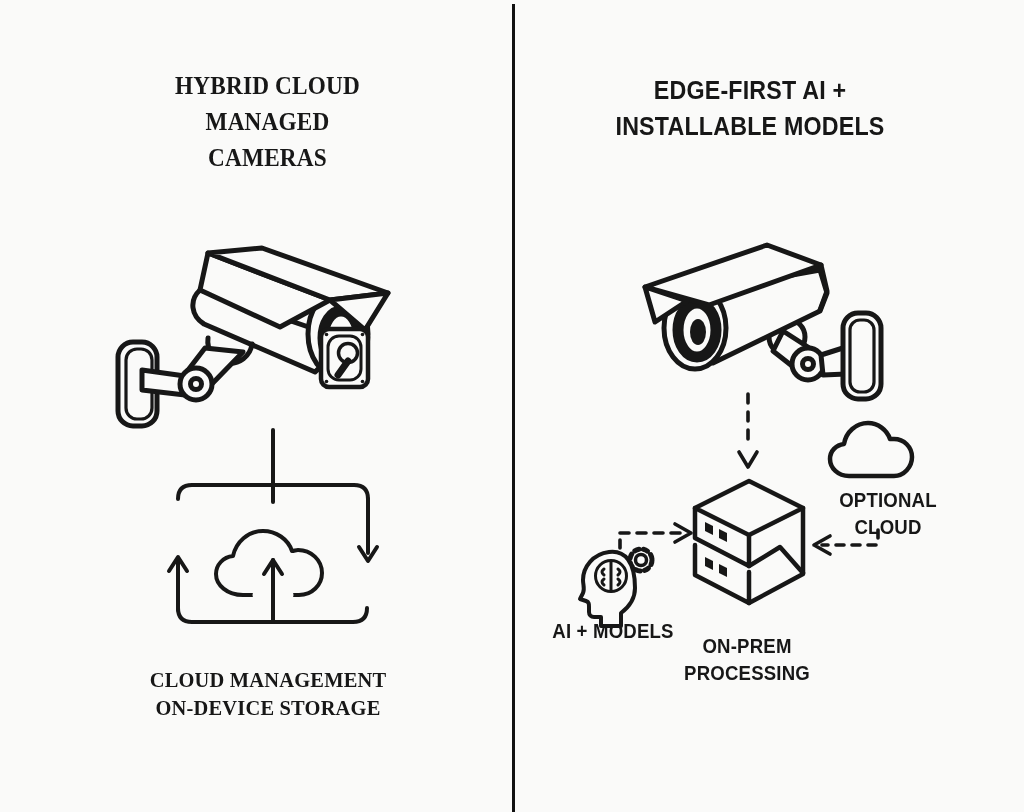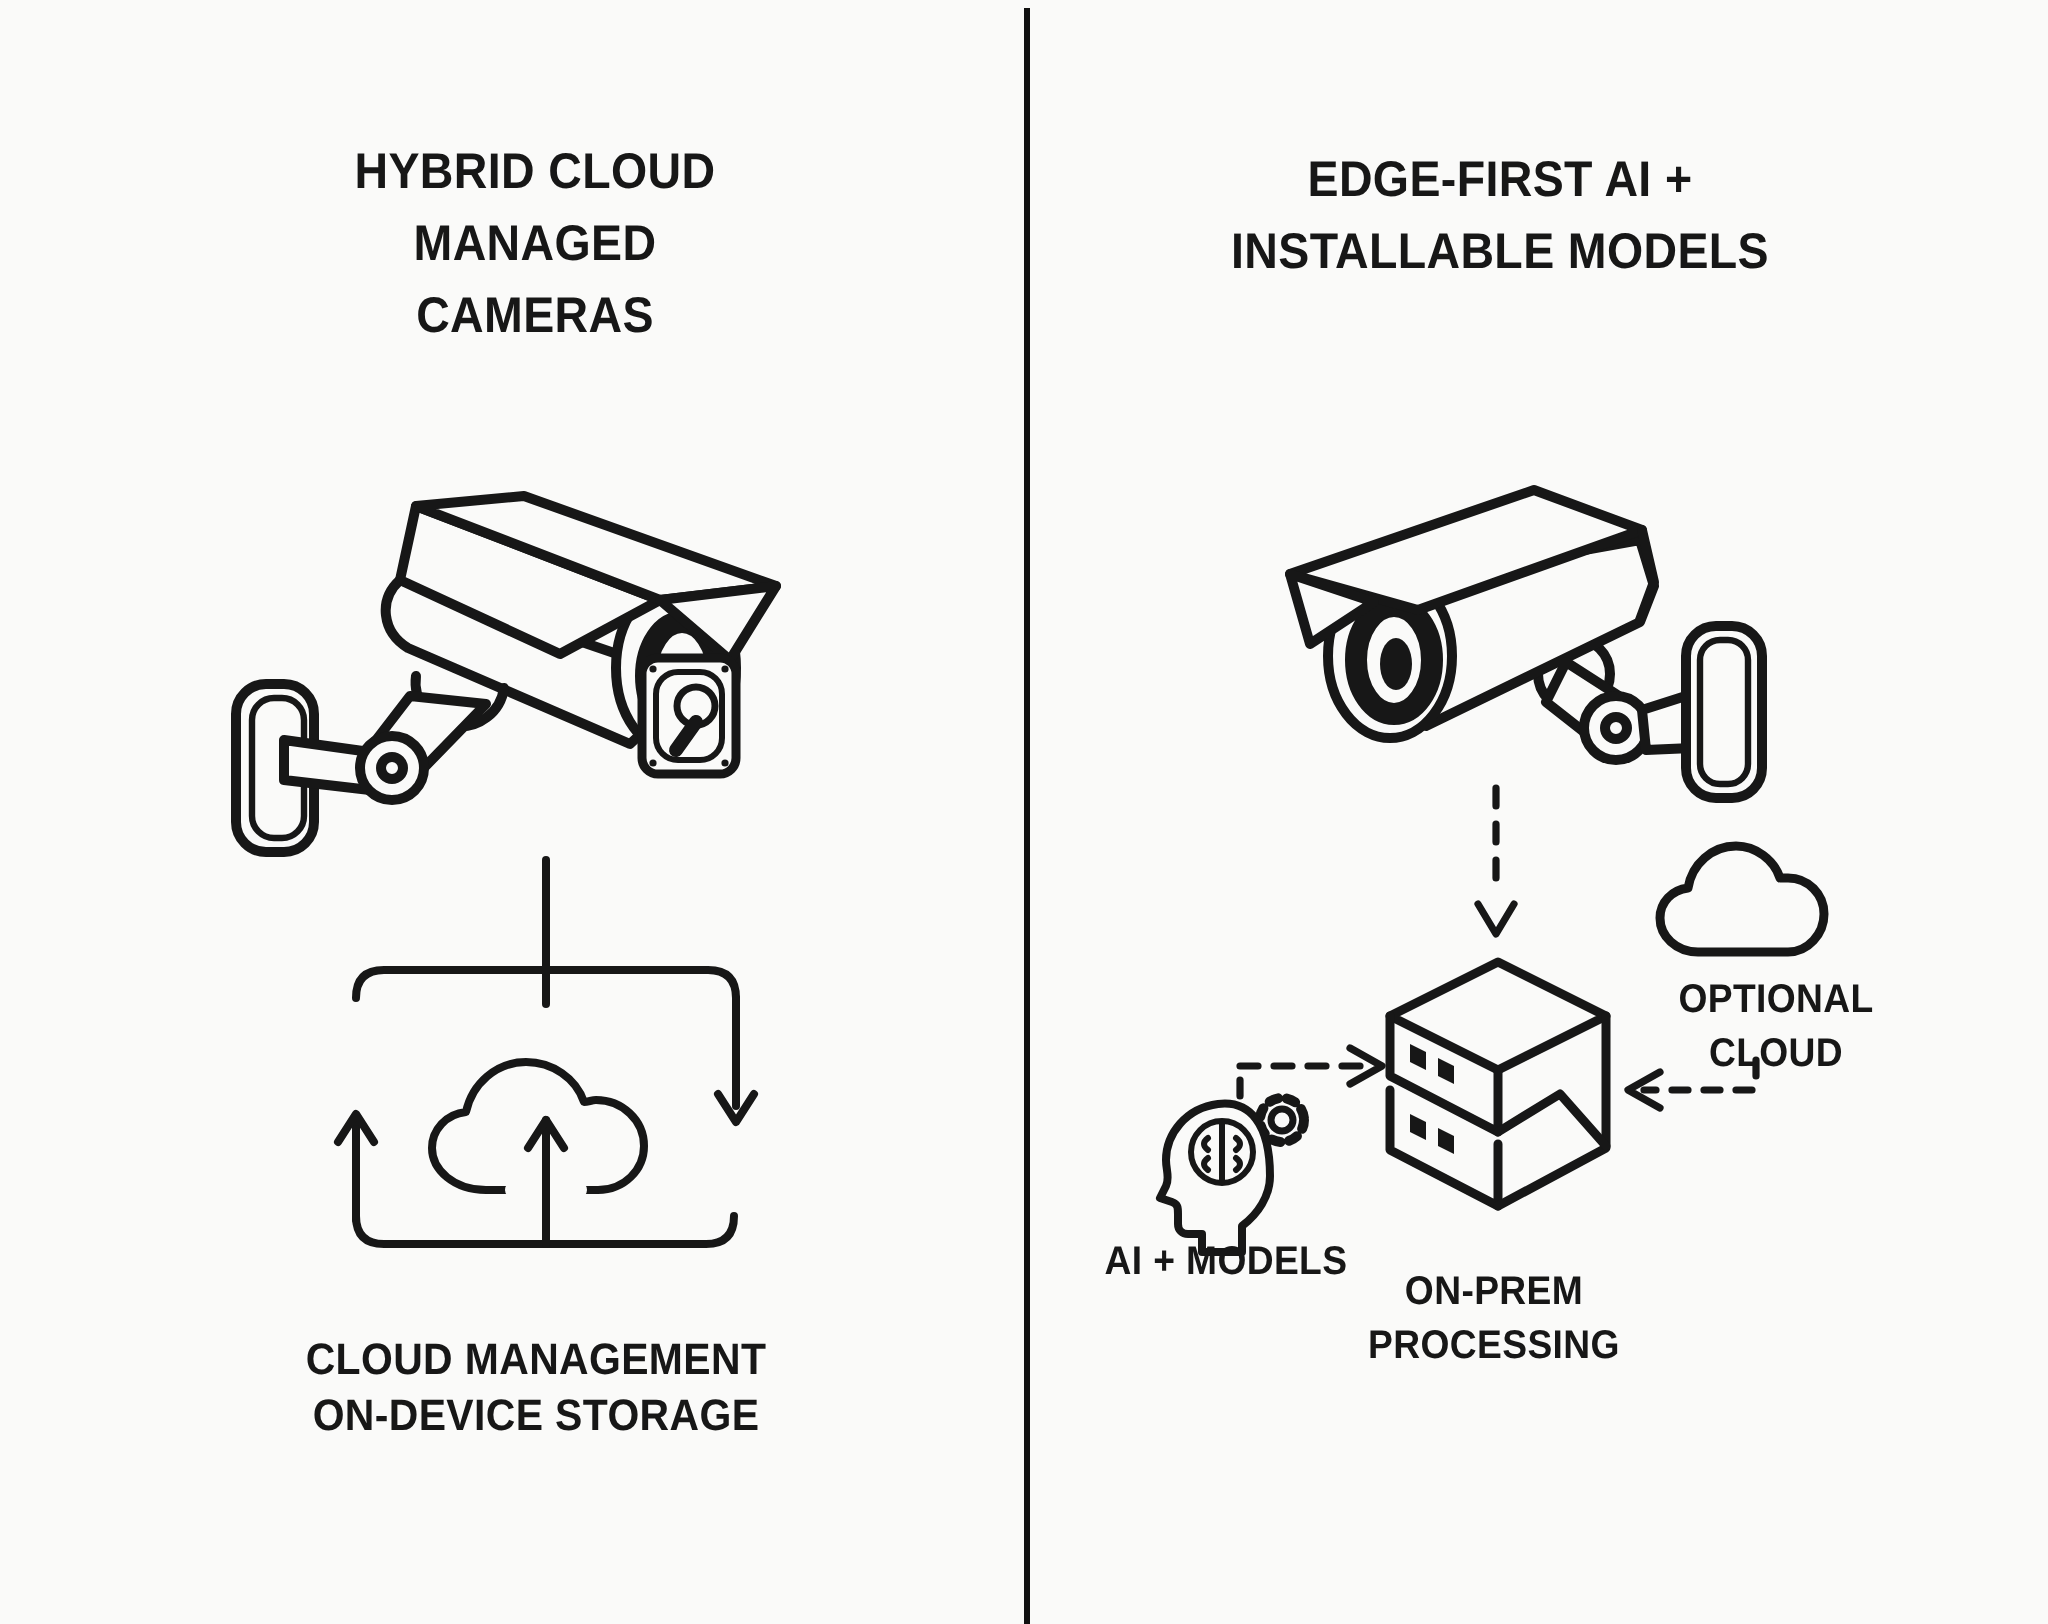--- a/index.html
+++ b/index.html
@@ -14,21 +14,21 @@
   .title{font-size:25px;line-height:36px;}
   .caption{font-size:22px;line-height:28px;}
   .label-md{font-size:20px;line-height:27px;}
   .line{display:block;}
   svg{display:block;overflow:visible;}
   .divider{width:3px;background:#111;}
 </style>
 </head>
 <body>
 
-<div class="abs" style="left:0;top:0;width:511px;height:812px;">
+<div class="abs" style="left:0;top:0;width:511px;height:812px;font-family:Liberation Serif, serif;">
 
   <div class="abs txt title" style="left:105px;top:68px;width:325px;">
     <span class="line">HYBRID CLOUD</span>
     <span class="line">MANAGED</span>
     <span class="line">CAMERAS</span>
   </div>
 
   <svg class="abs" style="left:105px;top:232px;" width="290" height="205" viewBox="0 0 290 205">
     <g fill="none" stroke="#171717" stroke-width="5" stroke-linejoin="round" stroke-linecap="round">
 

